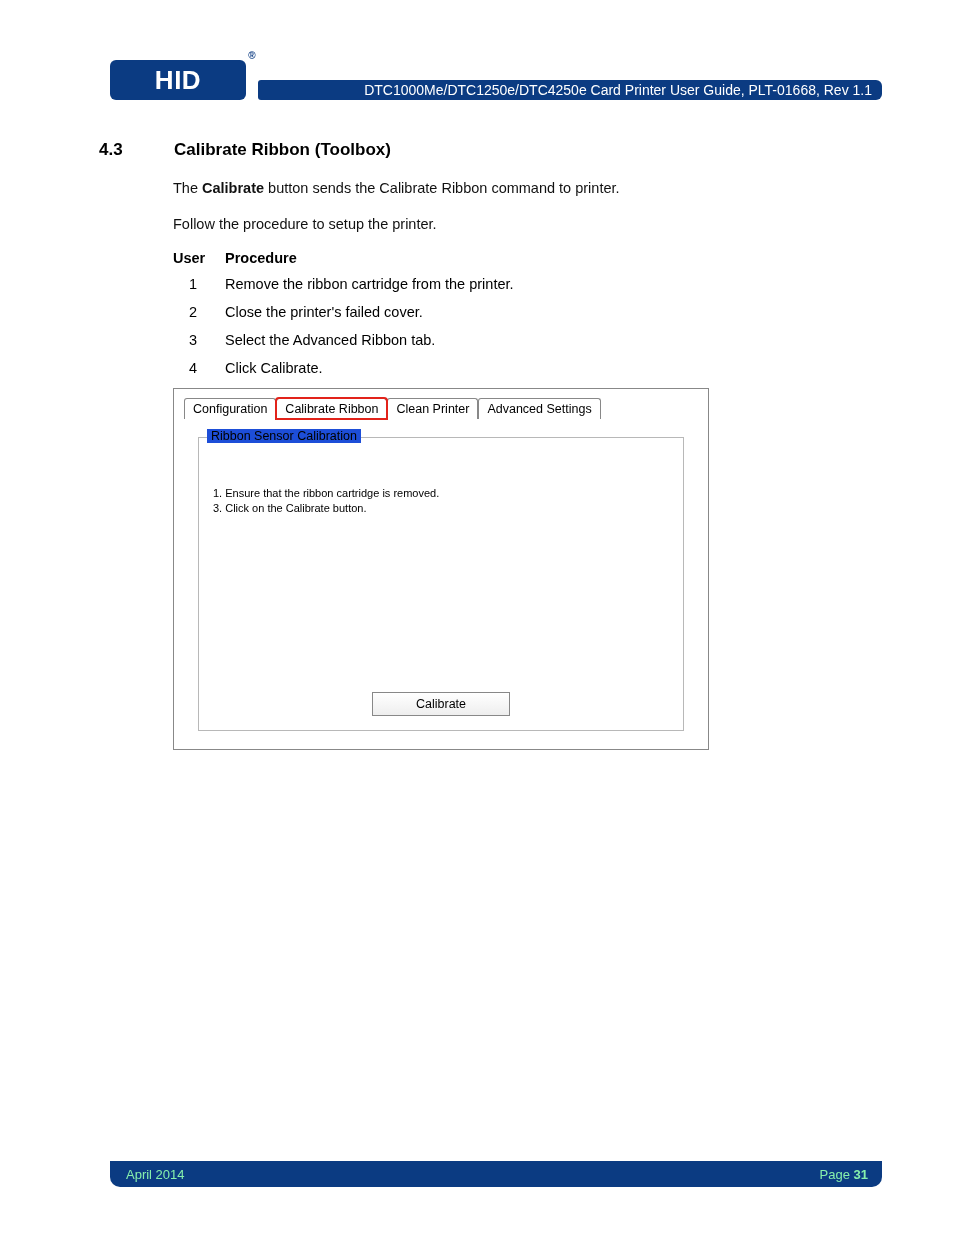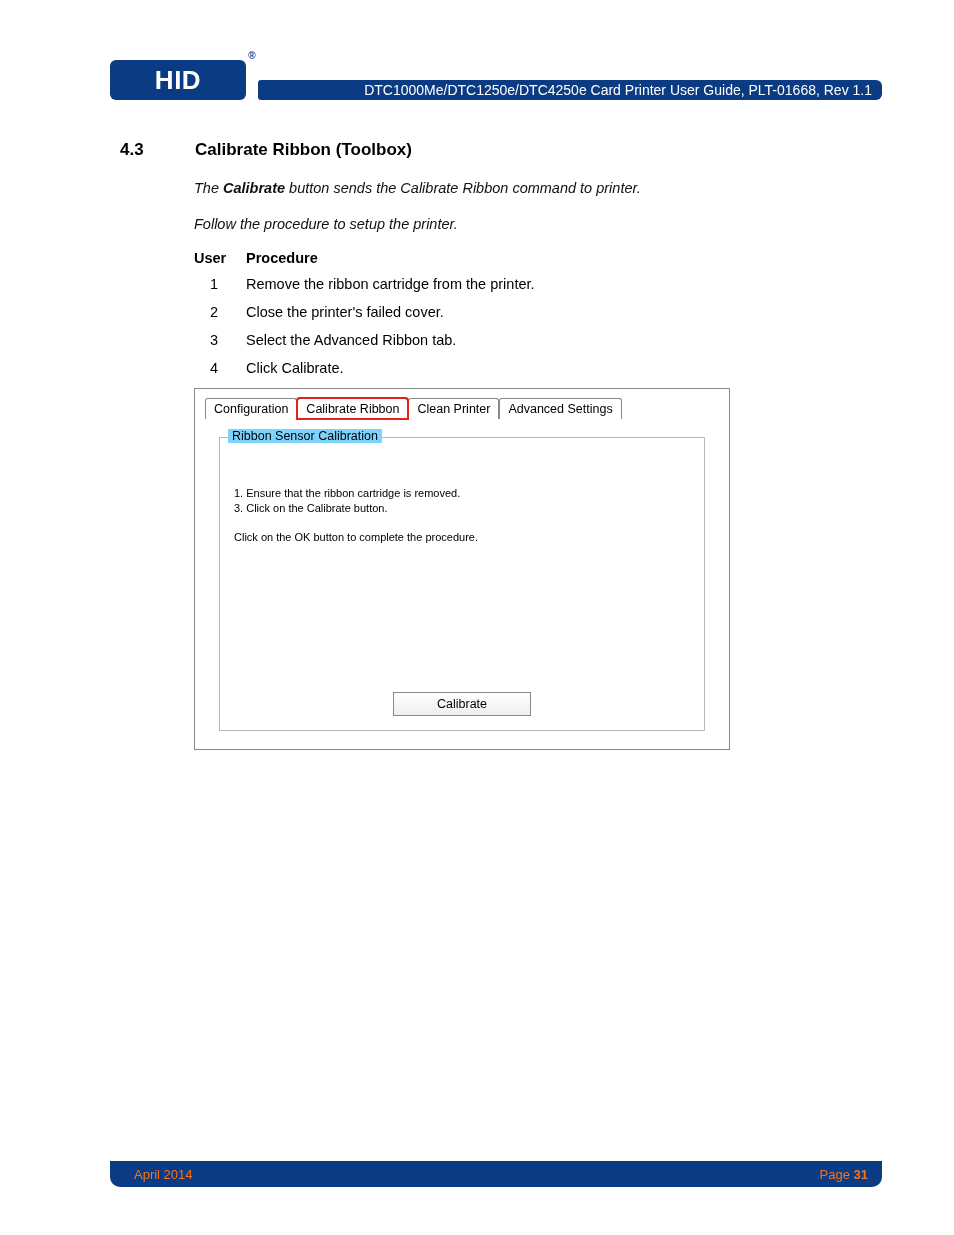--- a/index.html
+++ b/index.html
@@ -30,29 +30,29 @@
   }
   .title-bar {
     flex: 1; height: 20px;
     background: #0b3b82;
     color: #fff; font-size: 14px;
     display: flex; align-items: center; justify-content: flex-end;
     padding-right: 10px;
     margin-left: 12px;
     border-radius: 3px 6px 6px 3px;
   }
-  .section { position: absolute; left: 120px; right: 72px; top: 140px; }
+  .section { position: absolute; left: 99px; right: 72px; top: 140px; }
   .section-heading {
     font-size: 17px; font-weight: 700;
     display: flex; gap: 30px;
     margin-bottom: 18px;
   }
   .section-heading .num { width: 45px; }
   .body-text { margin-left: 74px; font-size: 14.5px; line-height: 1.5; color: #111; }
-  .body-text p { margin-bottom: 14px; font-style: italic; }
+  .body-text p { margin-bottom: 14px; }
   .proc-table { margin-left: 74px; font-size: 14.5px; }
   .proc-head { display: flex; font-weight: 700; margin-bottom: 10px; }
   .proc-head .c1 { width: 52px; }
   .proc-row { display: flex; margin-bottom: 12px; }
   .proc-row .c1 { width: 52px; text-align: center; padding-right: 12px; }
   .proc-row .c2 { flex: 1; }
 
   .screenshot-box {
     margin-left: 74px; margin-top: 6px;
     width: 536px; height: 362px;
@@ -82,41 +82,41 @@
     outline-offset: -1px;
     z-index: 2;
   }
   .fieldset {
     position: absolute;
     left: 24px; right: 24px; top: 48px; bottom: 18px;
     border: 1px solid #b8b8b8;
   }
   .fieldset-legend {
     position: absolute; top: -9px; left: 8px;
-    background: #7dd3fc; padding: 0 4px;
+    background: #1d4ed8; padding: 0 4px;
     font-size: 12.5px;
   }
   .fs-content { padding: 48px 14px 10px 14px; font-size: 11px; line-height: 1.3; }
   .fs-content p { margin-bottom: 1px; }
   .fs-gap { height: 14px; }
   .calib-btn {
     position: absolute; bottom: 14px; left: 50%; transform: translateX(-50%);
     width: 138px; height: 24px;
     border: 1px solid #888;
     background: linear-gradient(#fff,#eee);
     font-size: 12.5px;
     font-family: inherit;
     cursor: pointer;
   }
 
   .footer {
     position: absolute; left: 110px; right: 72px; bottom: 48px;
-    height: 26px; background: #0b3b82; color: #f97316;
+    height: 26px; background: #0b3b82; color: #86efac;
     display: flex; align-items: center; justify-content: space-between;
-    padding: 0 14px 0 24px; font-size: 13px;
+    padding: 0 14px 0 16px; font-size: 13px;
     border-radius: 0 0 10px 10px;
   }
   .footer .pg { }
   .footer .pg b { font-weight: 700; }
 </style>
 </head>
 <body>
 
 <div class="header-row">
   <div class="logo-box">
@@ -170,21 +170,20 @@
       <div class="tab active"><span>Calibrate Ribbon</span></div>
       <div class="tab"><span>Clean Printer</span></div>
       <div class="tab"><span>Advanced Settings</span></div>
     </div>
     <div class="fieldset">
       <div class="fieldset-legend">Ribbon Sensor Calibration</div>
       <div class="fs-content">
         <p>1. Ensure that the ribbon cartridge is removed.</p>
         <p>3. Click on the Calibrate button.</p>
         <div class="fs-gap"></div>
-        <p>Click on the OK button to complete the procedure.</p>
       </div>
       <button class="calib-btn">Calibrate</button>
     </div>
   </div>
 </div>
 
 <div class="footer">
   <span>April 2014</span>
   <span class="pg">
     <span>Page </span><b>31</b>

